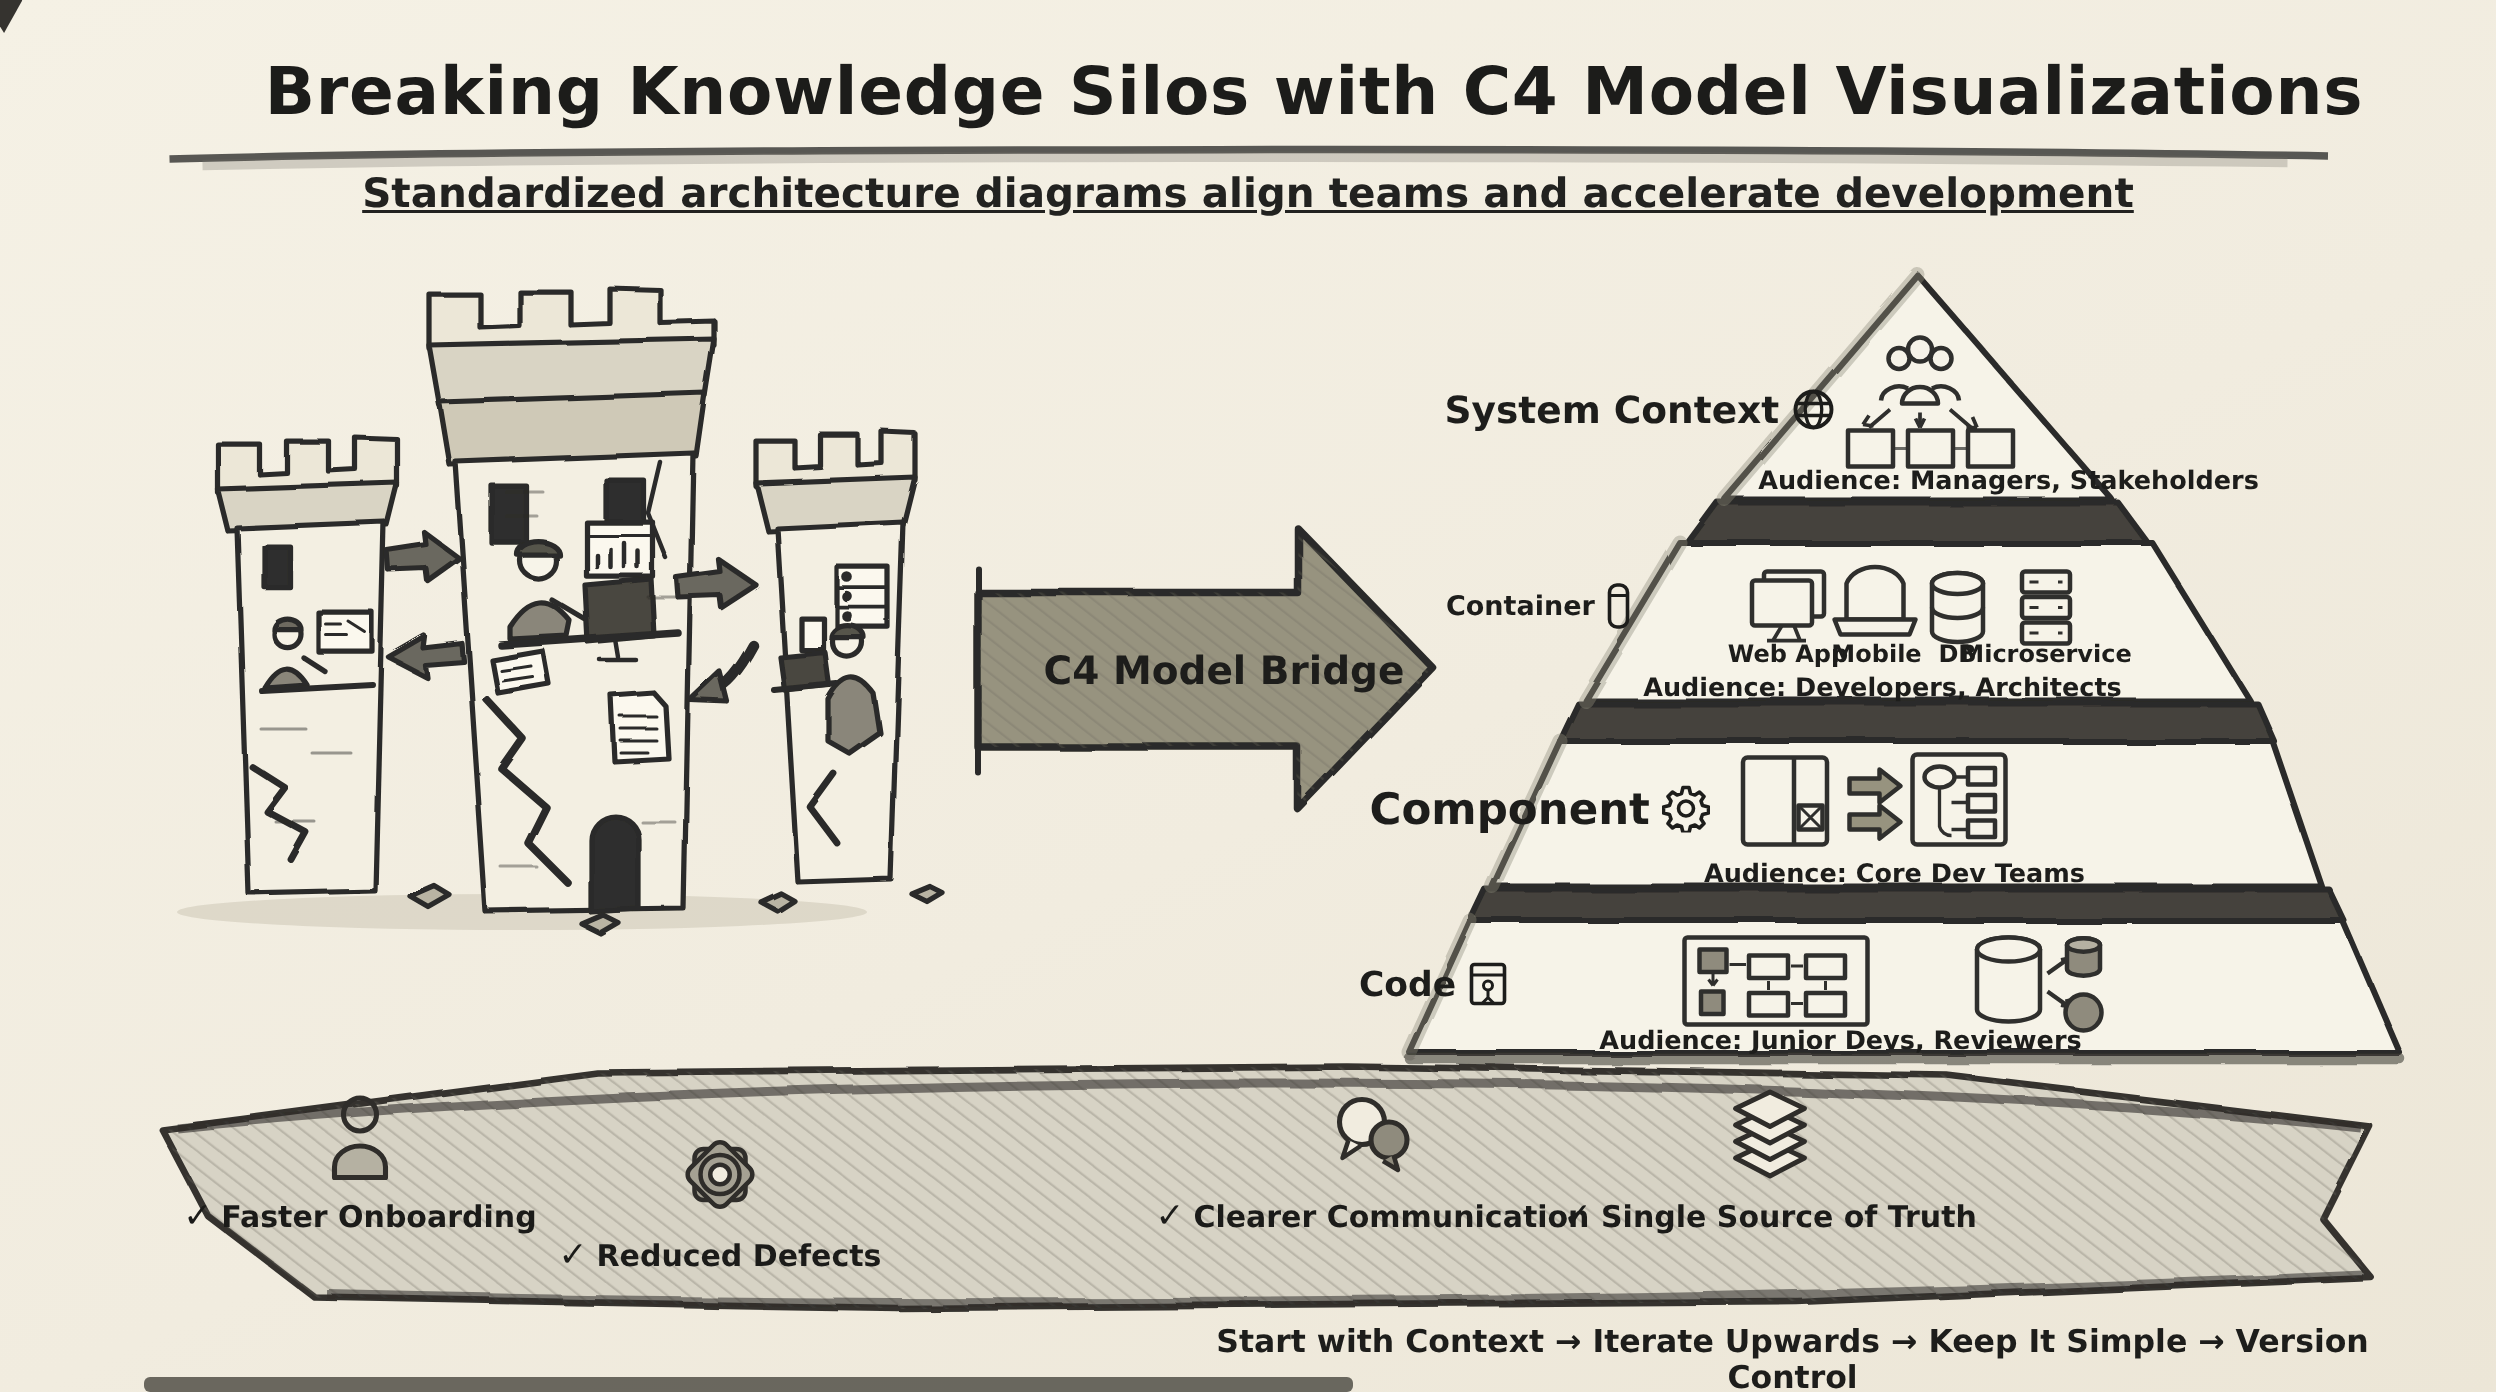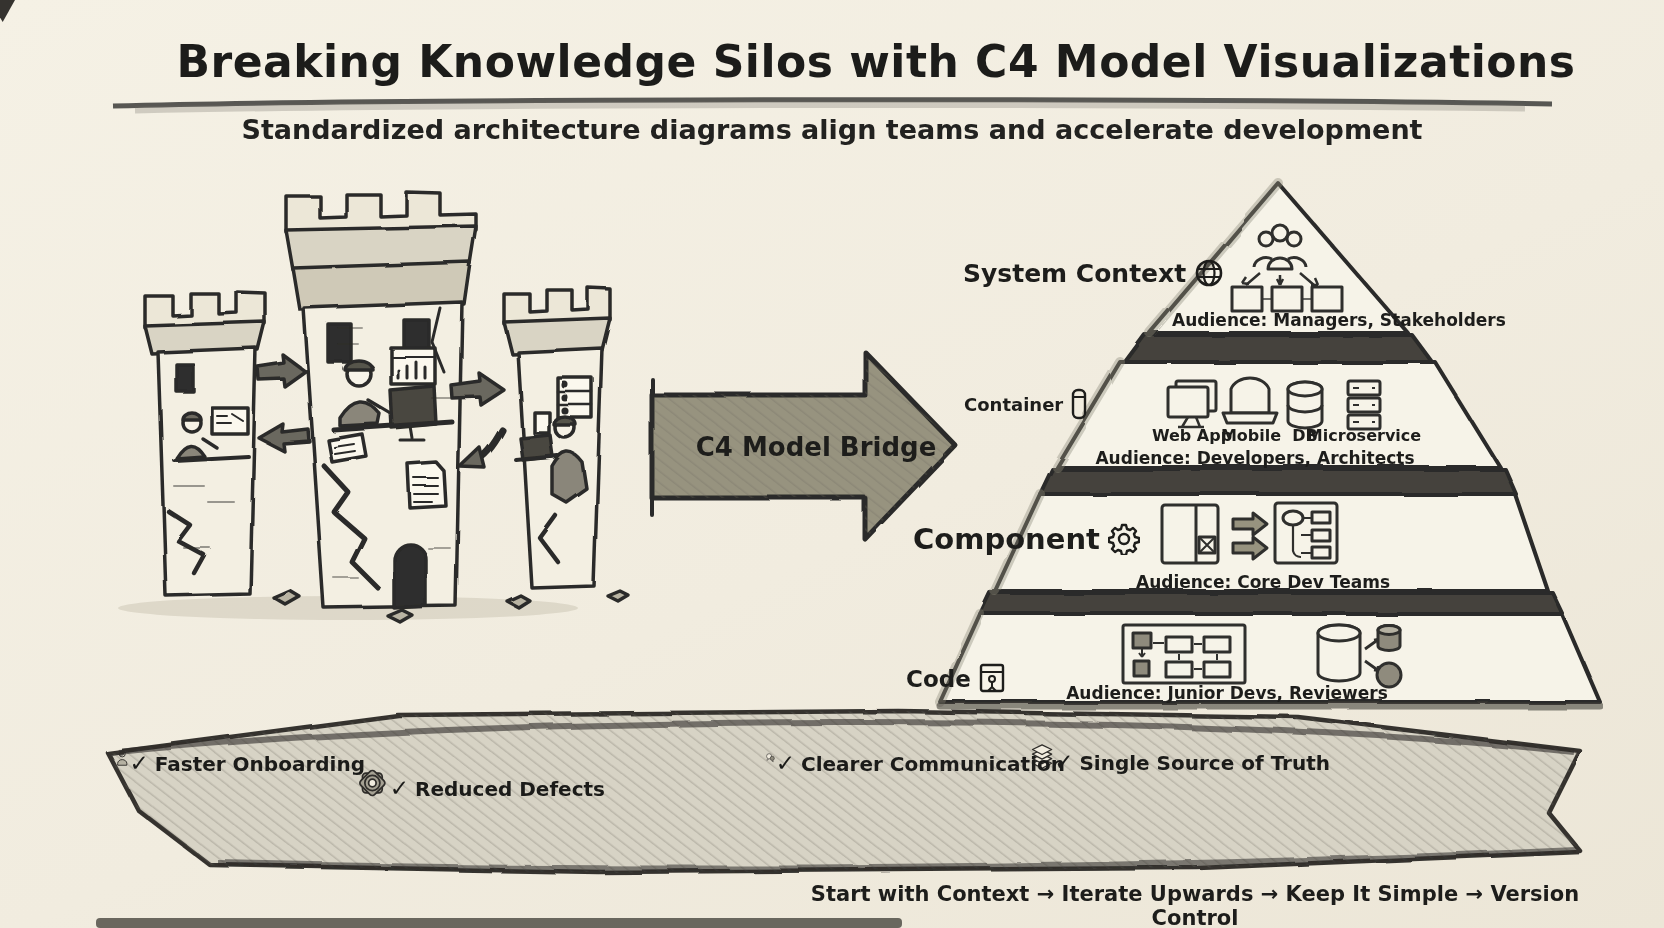--- a/index.html
+++ b/index.html
@@ -2,25 +2,25 @@
 <html><head>
 <meta charset="utf-8">
 <style>
   html,body{margin:0;padding:0;background:#888;}
   .canvas{position:relative;width:1664px;height:928px;overflow:hidden;
     background:linear-gradient(155deg,#f5f1e5 0%,#f1ecdf 55%,#ece6d7 100%);
     font-family:"DejaVu Sans",sans-serif;color:#262624;}
   .abs{position:absolute;}
   .title{top:36px;left:0;width:100%;text-align:center;font-size:44px;font-weight:bold;
     letter-spacing:.5px;color:#1c1c1a;padding-left:44px;}
-  .subtitle{top:114px;left:0;width:100%;text-align:center;font-size:27px;font-weight:bold;color:#222220;}
+  .subtitle{top:114px;left:0;width:100%;text-align:center;font-size:27px;font-weight:bold;color:#222220;text-decoration:underline;}
   .silos-caption{top:624px;left:70px;width:640px;text-align:center;font-size:24px;
     font-weight:bold;line-height:34px;color:#1e1e1c;}
   .lvl-label{display:flex;align-items:center;gap:8px;font-weight:bold;color:#1d1d1b;z-index:5;}
-  .benefit{display:flex;flex-direction:row;align-items:center;z-index:5;}
+  .benefit{display:flex;flex-direction:column;align-items:center;z-index:5;}
   .benefit .blabel{font-size:20px;font-weight:bold;margin-top:10px;white-space:nowrap;color:#1b1b19;}
   .benefit .check{font-size:23px;margin-right:6px;}
   .footer-tips{top:882px;left:810px;width:770px;text-align:center;font-size:21px;
     font-weight:bold;color:#1d1d1b;}
   svg text{font-family:"DejaVu Sans",sans-serif;font-weight:bold;fill:#1d1d1b;}
   .corner-smudge{left:0;top:0;width:15px;height:22px;background:#35332f;
     clip-path:polygon(0 0,100% 0,18% 100%,0 80%);}
   .bottom-strip{left:96px;top:918px;width:806px;height:10px;background:#56544c;
     border-radius:4px;opacity:.88;}
 </style>
@@ -261,21 +261,21 @@
       <path d="M3,9 h10" stroke="#1d1d1b" stroke-width="2" fill="none"></path>
     </svg>
   </div>
   <div class="abs lvl-label" style="left:913px;top:522px;font-size:29px">
     <span>Component</span>
     <svg width="32" height="32" viewBox="0 0 32 32">
       <path d="M14,2 h4 l1,4 3,1 3,-2 3,3 -2,3 1,3 4,1 v4 l-4,1 -1,3 2,3 -3,3 -3,-2 -3,1 -1,4 h-4 l-1,-4 -3,-1 -3,2 -3,-3 2,-3 -1,-3 -4,-1 v-4 l4,-1 1,-3 -2,-3 3,-3 3,2 3,-1 Z" fill="none" stroke="#1d1d1b" stroke-width="2.4" stroke-linejoin="round"></path>
       <circle cx="16" cy="16" r="5" fill="none" stroke="#1d1d1b" stroke-width="2.4"></circle>
     </svg>
   </div>
-  <div class="abs lvl-label" style="left:906px;top:663px;font-size:23px">
+  <div class="abs lvl-label" style="left:906px;top:641px;font-size:23px">
     <span>Code</span>
     <svg width="26" height="32" viewBox="0 0 26 32">
       <rect x="2" y="2" width="22" height="26" rx="2" fill="none" stroke="#1d1d1b" stroke-width="2.4"></rect>
       <path d="M2,9 h22" stroke="#1d1d1b" stroke-width="2" fill="none"></path>
       <circle cx="13" cy="16" r="3" fill="none" stroke="#1d1d1b" stroke-width="2"></circle>
       <path d="M13,19 v6 m-4,3 l4,-4 4,4" stroke="#1d1d1b" stroke-width="2" fill="none"></path>
     </svg>
   </div>
 
   <svg class="abs" style="left:88px;top:700px" width="1510" height="190" viewBox="0 0 1510 190">

